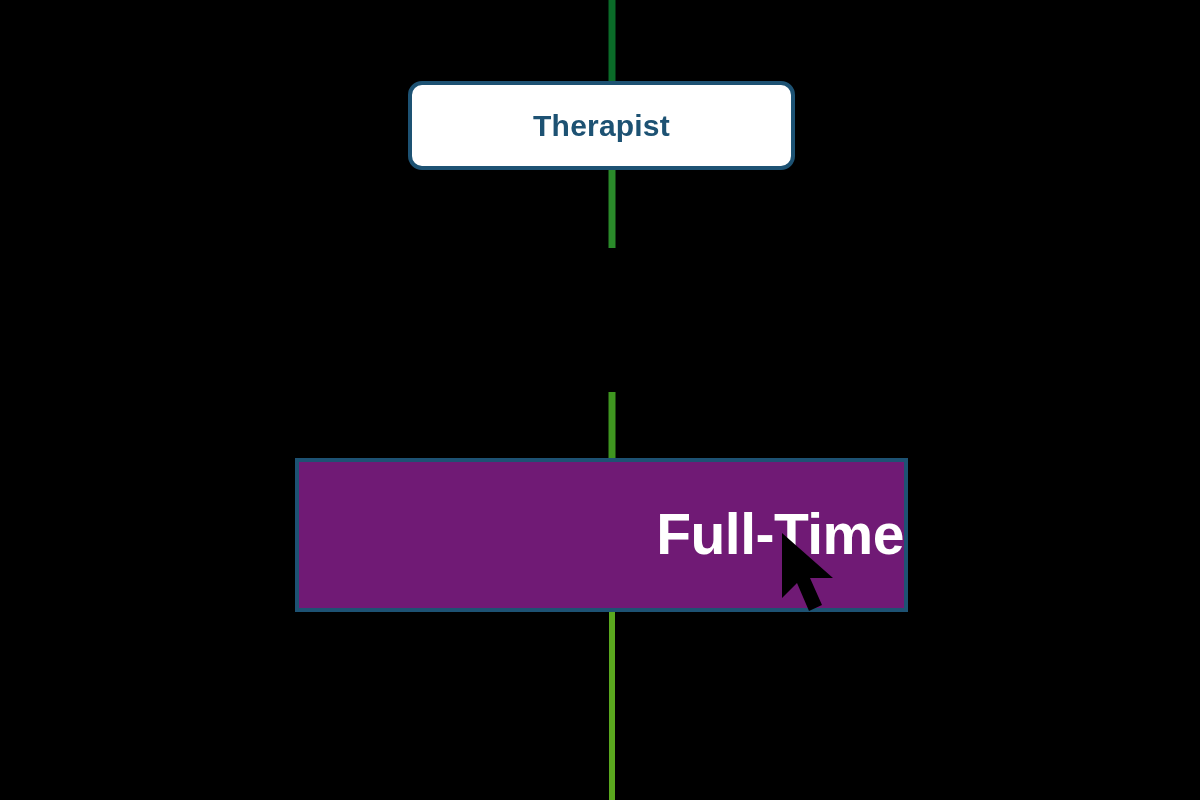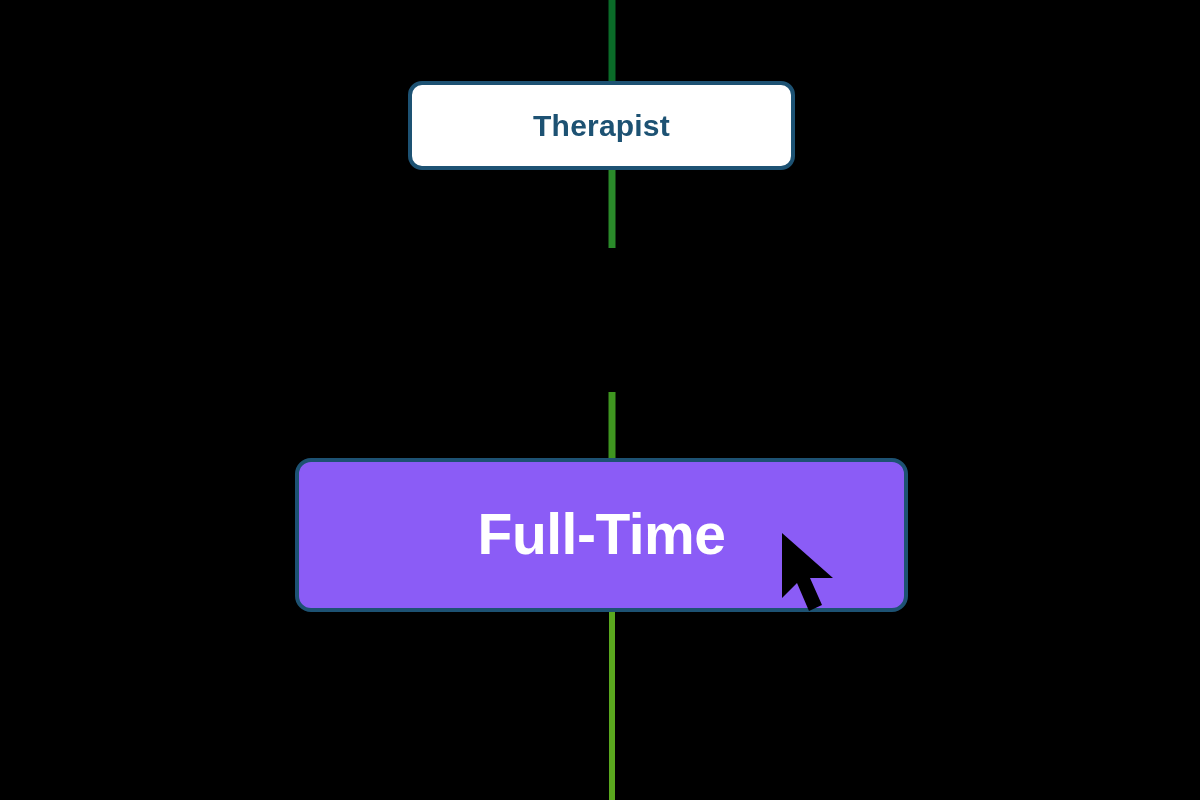--- a/index.html
+++ b/index.html
@@ -70,27 +70,28 @@
     font-size: 57px;
     font-weight: bold;
     letter-spacing: -0.5px;
   }
 
   #node-full-time {
     left: 295px;
     top: 458px;
     width: 613px;
     height: 154px;
-    background: #8b5cf6;
+    background: #701a75;
     border: 4px solid #1d5273;
-    border-radius: 16px;
+    border-radius: 0;
     color: #ffffff;
     font-size: 57px;
     font-weight: bold;
     letter-spacing: -0.5px;
+    justify-content: flex-end;
   }
 
   .node-label { display: block; }
 
   
   #mouse-cursor {
     position: absolute;
     left: 778px;
     top: 529px;
     width: 80px;

